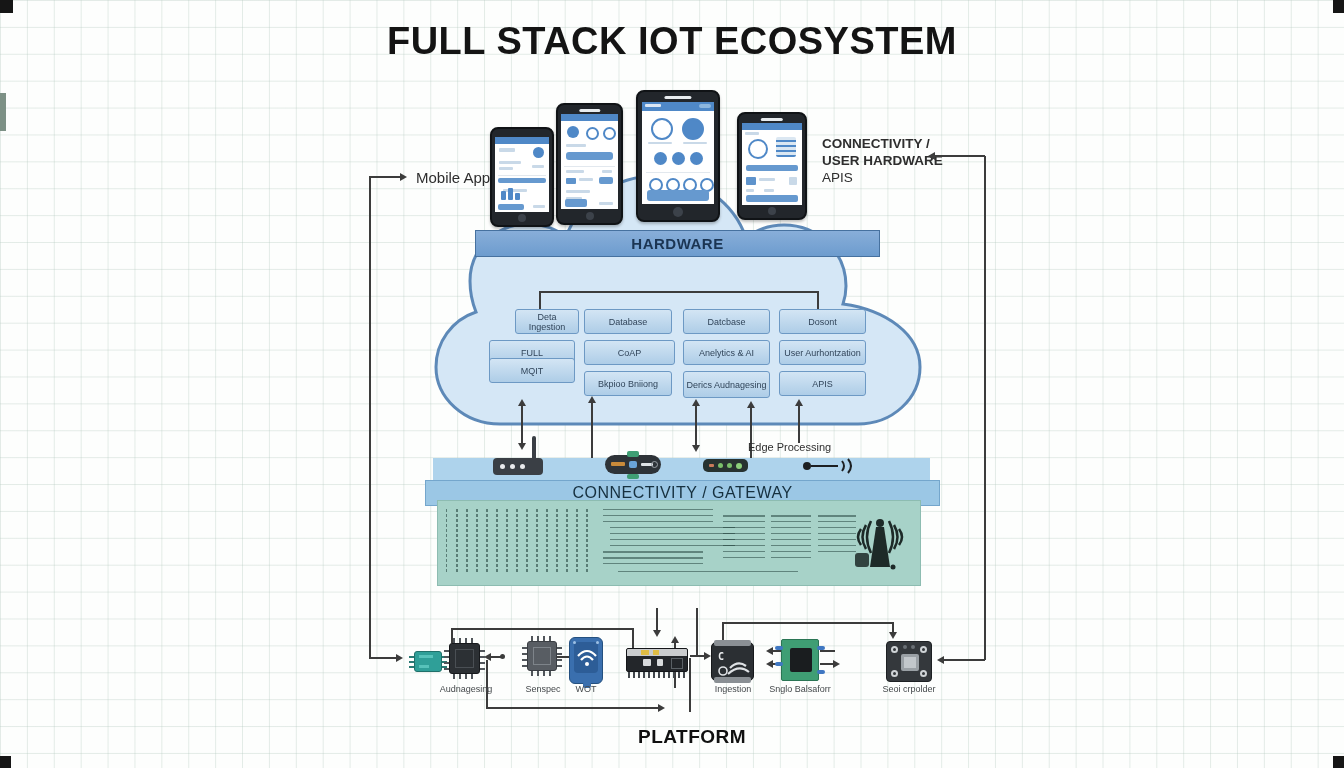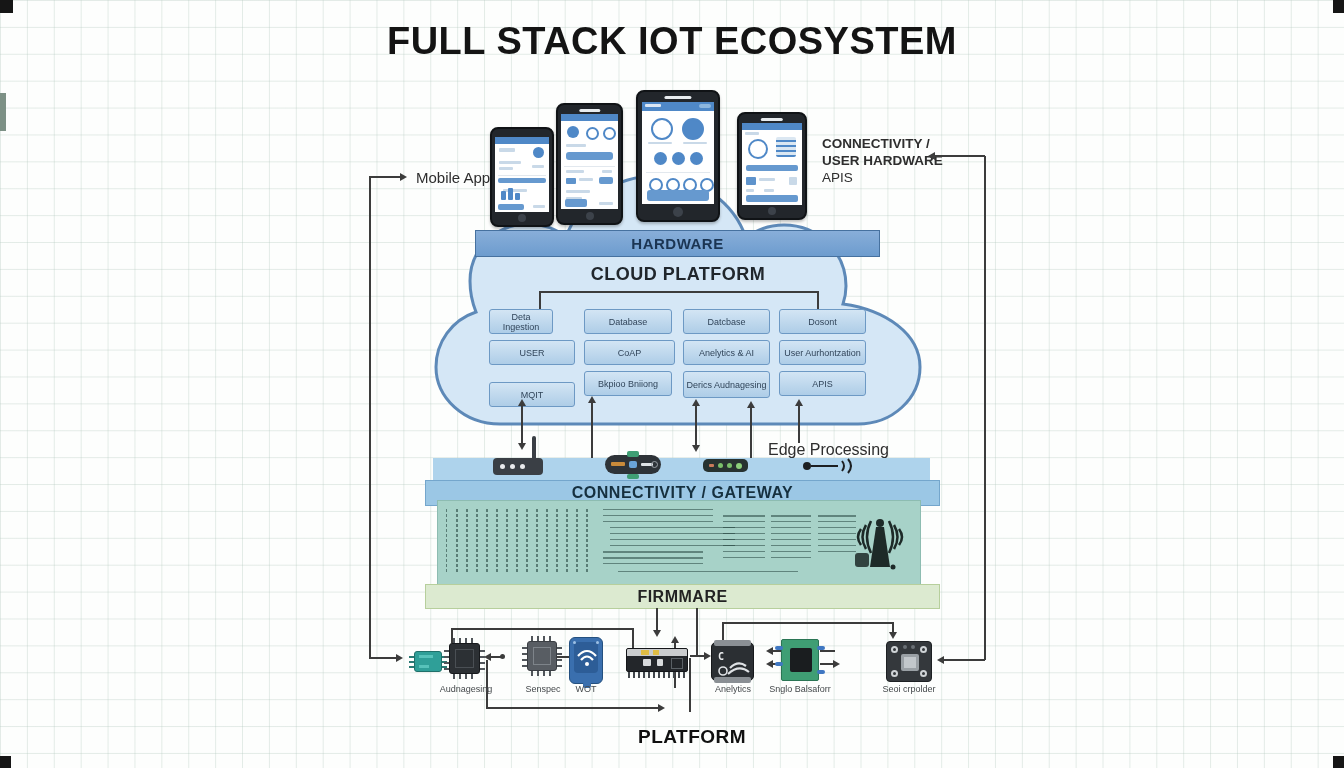--- a/index.html
+++ b/index.html
@@ -39,21 +39,21 @@
     background:linear-gradient(180deg,#88aed9,#6d9cce);border:1px solid #46719f;
     display:flex;align-items:center;justify-content:center;font-weight:bold;font-size:15px;color:#1b3553;letter-spacing:0.5px;}
   
   .cloud-label{position:absolute;left:428px;top:264px;width:500px;text-align:center;font-weight:bold;font-size:18px;color:#20262c;letter-spacing:0.5px;}
   .svc{position:absolute;height:25px;background:linear-gradient(180deg,#d3e5f4,#aecde7);
     border:1px solid #6d99c4;border-radius:3px;display:flex;align-items:center;justify-content:center;
     text-align:center;font-size:9px;line-height:10px;color:#31455a;padding:1px 2px;box-sizing:border-box;}
   
   .conn-strip{position:absolute;left:433px;top:458px;width:497px;height:22px;background:#aed3ec;}
   .conn-bar{position:absolute;left:425px;top:480px;width:513px;height:24px;background:#9bc7e5;border:1px solid #74a6cc;
-    display:flex;align-items:center;justify-content:center;font-weight:bold;font-size:16px;color:#16303f;letter-spacing:0.5px;}
+    display:flex;align-items:center;justify-content:center;font-weight:normal;font-size:16px;color:#16303f;letter-spacing:0.5px;}
   
   .fw-code{position:absolute;left:437px;top:500px;width:482px;height:84px;background:#a7d2c8;border:1px solid #8dbcb1;}
   .fw-bar{position:absolute;left:425px;top:584px;width:513px;height:23px;background:#dcead0;border:1px solid #b7cf9c;
     display:flex;align-items:center;justify-content:center;font-weight:bold;font-size:16px;color:#222;letter-spacing:0.5px;}
   .code-cols{position:absolute;
     background-image:
       repeating-linear-gradient(180deg, rgba(167,210,200,1) 0 2px, rgba(167,210,200,0) 2px 5px),
       repeating-linear-gradient(90deg, rgba(25,55,50,0.55) 0 1.5px, transparent 1.5px 10px);}
   .code-lines{position:absolute;
     background-image:repeating-linear-gradient(180deg, rgba(25,55,50,0.5) 0 1.5px, transparent 1.5px 6px);}
@@ -185,52 +185,51 @@
     <div>APIS</div>
   </div>
   <div class="ln" style="left:984px;top:156px;width:2px;height:504px;"></div>
   <div class="ln" style="left:934px;top:155px;width:51px;height:1.5px;"></div>
   <div class="ah ah-l" style="left:928px;top:152px;"></div>
   <div class="ln" style="left:943px;top:659px;width:42px;height:1.5px;"></div>
   <div class="ah ah-l" style="left:937px;top:656px;"></div>
 
   <div class="restore">HARDWARE</div>
 
-  <div class="cloud-label">CLOUD PLATFORM</div>
   <div class="ln" style="left:539px;top:291px;width:279px;height:1.5px;"></div>
   <div class="ln" style="left:539px;top:291px;width:1.5px;height:18px;"></div>
   <div class="ln" style="left:817px;top:291px;width:1.5px;height:18px;"></div>
 
-  <div class="svc" style="left:489px;top:309px;width:64px;">Deta Ingestion</div>
+  <div class="svc" style="left:515px;top:309px;width:64px;">Deta Ingestion</div>
   <div class="svc" style="left:584px;top:309px;width:88px;">Database</div>
   <div class="svc" style="left:683px;top:309px;width:87px;">Datcbase</div>
   <div class="svc" style="left:779px;top:309px;width:87px;">Dosont</div>
-  <div class="svc" style="left:489px;top:340px;width:86px;">USER</div>
+  <div class="svc" style="left:489px;top:340px;width:86px;">FULL</div>
   <div class="svc" style="left:584px;top:340px;width:91px;">CoAP</div>
   <div class="svc" style="left:683px;top:340px;width:87px;">Anelytics &amp; AI</div>
   <div class="svc" style="left:779px;top:340px;width:87px;">User Aurhontzation</div>
-  <div class="svc" style="left:489px;top:382px;width:86px;">MQIT</div>
+  <div class="svc" style="left:489px;top:358px;width:86px;">MQIT</div>
   <div class="svc" style="left:584px;top:371px;width:88px;">Bkpioo Bniiong</div>
   <div class="svc" style="left:683px;top:371px;width:87px;height:27px;">Derics Audnagesing</div>
   <div class="svc" style="left:779px;top:371px;width:87px;">APIS</div>
 
   <div class="ln" style="left:521px;top:403px;width:1.5px;height:44px;"></div>
   <div class="ah ah-u" style="left:518px;top:399px;"></div>
   <div class="ah ah-d" style="left:518px;top:443px;"></div>
   <div class="ln" style="left:591px;top:400px;width:1.5px;height:58px;"></div>
   <div class="ah ah-u" style="left:588px;top:396px;"></div>
   <div class="ln" style="left:695px;top:403px;width:1.5px;height:46px;"></div>
   <div class="ah ah-u" style="left:692px;top:399px;"></div>
   <div class="ah ah-d" style="left:692px;top:445px;"></div>
   <div class="ln" style="left:750px;top:405px;width:1.5px;height:53px;"></div>
   <div class="ah ah-u" style="left:747px;top:401px;"></div>
   <div class="ln" style="left:798px;top:403px;width:1.5px;height:40px;"></div>
   <div class="ah ah-u" style="left:795px;top:399px;"></div>
 
-  <div class="ann" style="left:768px;top:441px;font-size:16px;">Edge Processing</div>
+  <div class="ann" style="left:748px;top:441px;font-size:11px;">Edge Processing</div>
 
   <div class="conn-strip"></div>
   <div class="conn-bar">CONNECTIVITY / GATEWAY</div>
 
   <div class="abs" style="left:493px;top:458px;width:50px;height:17px;background:#3a3f45;border-radius:4px;">
     <div class="abs" style="left:7px;top:6px;width:5px;height:5px;border-radius:50%;background:#e8eaec;"></div>
     <div class="abs" style="left:17px;top:6px;width:5px;height:5px;border-radius:50%;background:#e8eaec;"></div>
     <div class="abs" style="left:27px;top:6px;width:5px;height:5px;border-radius:50%;background:#e8eaec;"></div>
     <div class="abs" style="left:39px;top:-22px;width:4px;height:24px;background:#3a3f45;border-radius:2px;"></div>
   </div>
@@ -271,21 +270,20 @@
       <path d="M46,18 Q52,26 46,34" fill="none" stroke="#1d2a28" stroke-width="2.5"></path>
       <path d="M41,14 Q48,26 41,38" fill="none" stroke="#1d2a28" stroke-width="2.5"></path>
       <path d="M36,10 Q44,26 36,42" fill="none" stroke="#1d2a28" stroke-width="2.5"></path>
       <circle cx="27" cy="12" r="4" fill="#1d2a28"></circle>
       <path d="M23,16 L31,16 L37,56 L17,56 Z" fill="#1d2a28"></path>
       <rect x="2" y="42" width="14" height="14" rx="3" fill="#1d2a28" opacity="0.85"></rect>
       <circle cx="40" cy="56" r="2.5" fill="#1d2a28"></circle>
     </svg>
   </div>
 
-  <div class="fw-bar">FIRMMARE</div>
 
   <div class="ln" style="left:656px;top:608px;width:1.5px;height:24px;"></div>
   <div class="ah ah-d" style="left:653px;top:630px;"></div>
   <div class="ln" style="left:696px;top:608px;width:1.5px;height:47px;"></div>
   <div class="ln" style="left:451px;top:628px;width:183px;height:1.5px;"></div>
   <div class="ln" style="left:451px;top:628px;width:1.5px;height:15px;"></div>
   <div class="ln" style="left:632px;top:628px;width:1.5px;height:20px;"></div>
   <div class="ln" style="left:722px;top:622px;width:171px;height:1.5px;"></div>
   <div class="ln" style="left:722px;top:622px;width:1.5px;height:18px;"></div>
   <div class="ln" style="left:892px;top:622px;width:1.5px;height:12px;"></div>
@@ -392,19 +390,19 @@
         <div class="abs" style="left:3px;top:3px;right:3px;bottom:3px;background:#c2c7cb;"></div>
       </div>
       <div class="abs" style="left:16px;top:3px;width:4px;height:4px;border-radius:50%;background:#6a7075;"></div>
       <div class="abs" style="left:24px;top:3px;width:4px;height:4px;border-radius:50%;background:#6a7075;"></div>
     </div>
   </div>
 
   <div class="hw-label" style="left:466px;top:684px;">Audnagesing</div>
   <div class="hw-label" style="left:543px;top:684px;">Senspec</div>
   <div class="hw-label" style="left:586px;top:684px;">WOT</div>
-  <div class="hw-label" style="left:733px;top:684px;">Anelytics</div>
+  <div class="hw-label" style="left:733px;top:684px;">Ingestion</div>
   <div class="hw-label" style="left:800px;top:684px;">Snglo Balsaforr</div>
   <div class="hw-label" style="left:909px;top:684px;">Seoi crpolder</div>
 
   <div class="hardware-label">PLATFORM</div>
 
 </div>
 
 </body></html>

